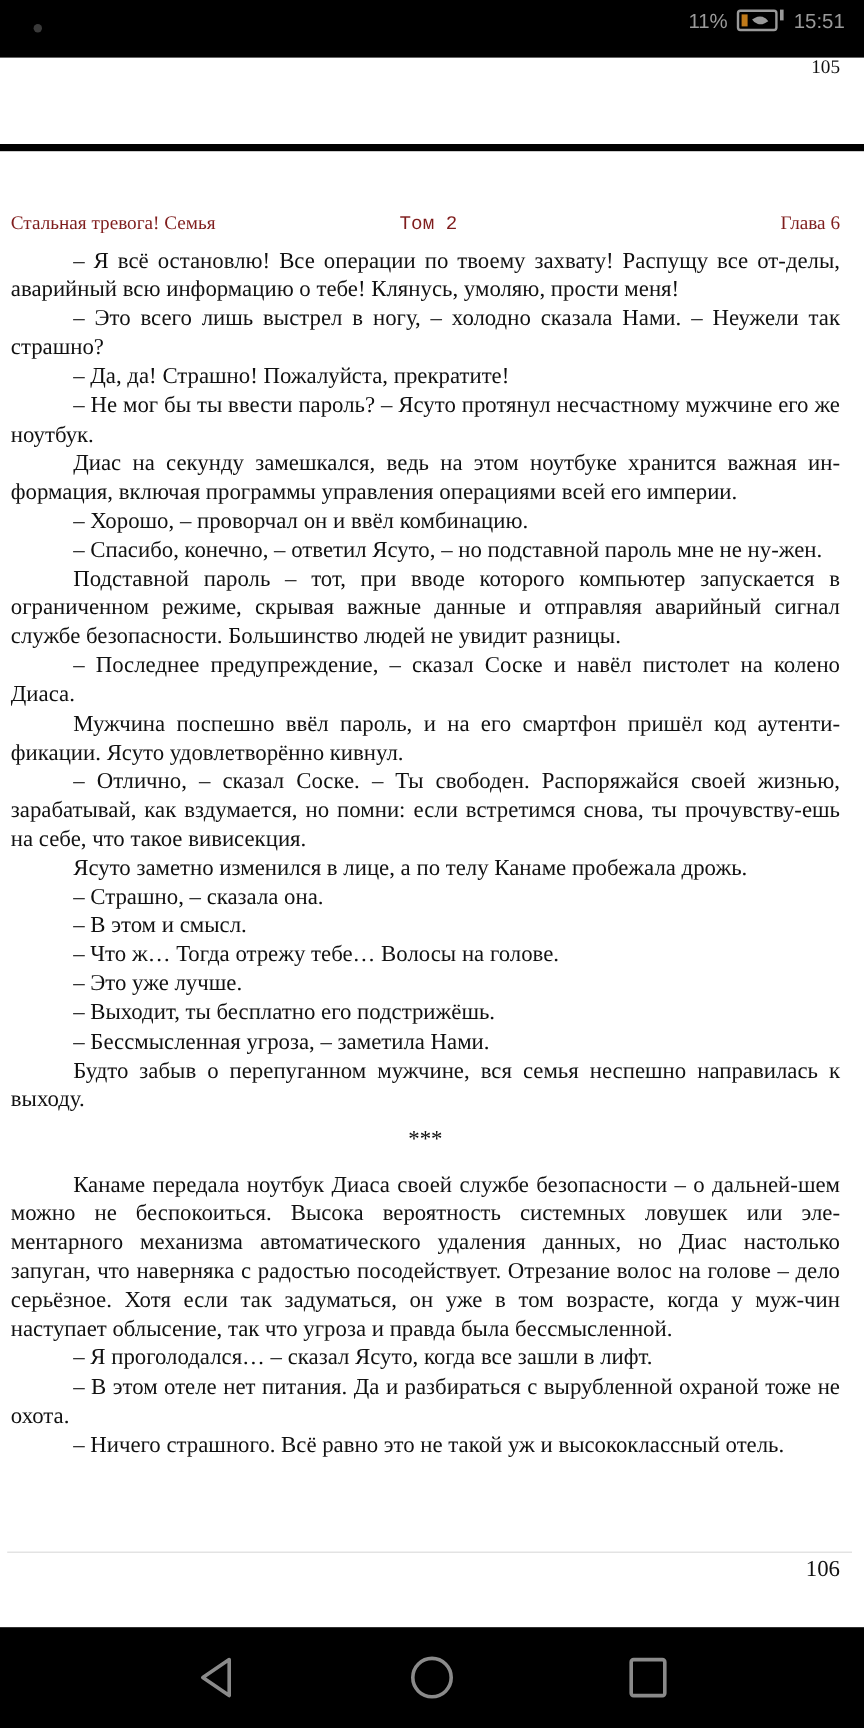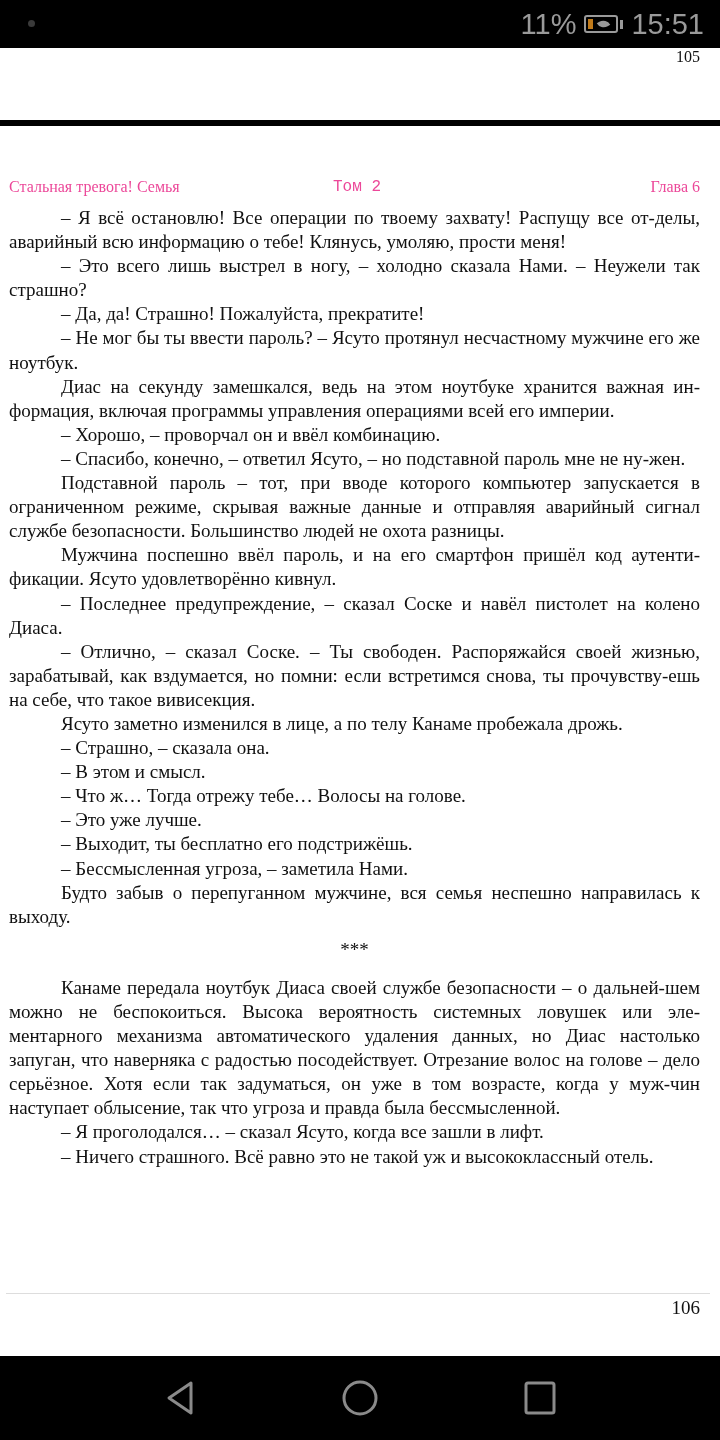--- a/index.html
+++ b/index.html
@@ -1,27 +1,27 @@
 <!DOCTYPE html>
 <html><head>
 <meta charset="utf-8">
 <style>
   html, body { margin:0; padding:0; }
   body { width:720px; height:1440px; background:#000; position:relative; overflow:hidden; font-family:"Liberation Serif", serif; }
   .statusbar { position:absolute; left:0; top:0; width:720px; height:48px; background:#000; }
   .status-dot { position:absolute; left:28px; top:20px; width:7px; height:7px; border-radius:50%; background:#3a3a3a; }
-  .status-right { position:absolute; right:16px; top:8px; height:32px; display:flex; align-items:center; gap:8px; color:#9a9a9a; font-family:"Liberation Sans", sans-serif; font-size:29px; }
+  .status-right { position:absolute; right:16px; top:8px; height:32px; display:flex; gap:8px; color:#9a9a9a; font-family:"Liberation Sans", sans-serif; font-size:17px; }
   .battery { position:relative; width:34px; height:18px; border:2px solid #9a9a9a; border-radius:3px; box-sizing:border-box; }
   .battery .fill { position:absolute; left:2px; top:2px; bottom:2px; width:5px; background:#c07a1a; }
   .battery .leaf { position:absolute; left:12px; top:3px; width:11px; height:8px; background:#9a9a9a; border-radius:0 8px 0 8px; transform:rotate(-30deg); }
   .battery-tip { width:3px; height:9px; background:#9a9a9a; margin-left:-6px; }
   .page { position:absolute; left:0; top:48px; width:720px; height:1320px; background:#fff; }
   .page-top-num { position:absolute; right:20px; top:0; font-size:16px; color:#111; }
   .page-break { position:absolute; left:0; top:72px; width:720px; height:6px; background:#000; }
-  .running-head { position:absolute; left:9px; right:20px; top:130px; font-size:16px; color:#ec4899; height:20px; }
+  .running-head { position:absolute; left:9px; right:20px; top:130px; font-size:16px; color:#7f1d1d; height:20px; }
   .running-head .left { position:absolute; left:0; }
   .running-head .center { position:absolute; left:324px;font-family:Liberation Mono, monospace; }
   .running-head .right { position:absolute; right:0; }
   .text { position:absolute; left:9px; width:691px; top:158px; font-size:19px; line-height:24.1px; color:#111; text-align:justify; }
   .text p { margin:0; text-indent:52px; }
   .text p.sep { text-align:center; text-indent:0; margin:9px 0 14px; }
   .page-bottom-line { position:absolute; left:6px; right:10px; top:1245px; height:1px; background:#ddd; }
   .page-bottom-num { position:absolute; right:20px; top:1249px; font-size:19px; color:#111; }
   .navbar { position:absolute; left:0; top:1356px; width:720px; height:84px; background:#000; }
   .nav-btn { position:absolute; top:22px; width:40px; height:40px; display:flex; align-items:center; justify-content:center; }
@@ -53,35 +53,36 @@
   </div>
 
   <div class="text">
     <p>– Я всё остановлю! Все операции по твоему захвату! Распущу все от-делы, аварийный всю информацию о тебе! Клянусь, умоляю, прости меня!</p>
     <p>– Это всего лишь выстрел в ногу, – холодно сказала Нами. – Неужели так страшно?</p>
     <p>– Да, да! Страшно! Пожалуйста, прекратите!</p>
     <p>– Не мог бы ты ввести пароль? – Ясуто протянул несчастному мужчине его же ноутбук.</p>
     <p>Диас на секунду замешкался, ведь на этом ноутбуке хранится важная ин-формация, включая программы управления операциями всей его империи.</p>
     <p>– Хорошо, – проворчал он и ввёл комбинацию.</p>
     <p>– Спасибо, конечно, – ответил Ясуто, – но подставной пароль мне не ну-жен.</p>
-    <p>Подставной пароль – тот, при вводе которого компьютер запускается в ограниченном режиме, скрывая важные данные и отправляя аварийный сигнал службе безопасности. Большинство людей не охота разницы.</p>
+    <p>Подставной пароль – тот, при вводе которого компьютер запускается в ограниченном режиме, скрывая важные данные и отправляя аварийный сигнал службе безопасности. Большинство людей не увидит разницы.</p>
+    <p>– Последнее предупреждение, – сказал Соске и навёл пистолет на колено Диаса.</p>
     <p>Мужчина поспешно ввёл пароль, и на его смартфон пришёл код аутенти-фикации. Ясуто удовлетворённо кивнул.</p>
-    <p>– Последнее предупреждение, – сказал Соске и навёл пистолет на колено Диаса.</p>
     <p>– Отлично, – сказал Соске. – Ты свободен. Распоряжайся своей жизнью, зарабатывай, как вздумается, но помни: если встретимся снова, ты прочувству-ешь на себе, что такое вивисекция.</p>
     <p>Ясуто заметно изменился в лице, а по телу Канаме пробежала дрожь.</p>
     <p>– Страшно, – сказала она.</p>
     <p>– В этом и смысл.</p>
     <p>– Что ж… Тогда отрежу тебе… Волосы на голове.</p>
     <p>– Это уже лучше.</p>
     <p>– Выходит, ты бесплатно его подстрижёшь.</p>
     <p>– Бессмысленная угроза, – заметила Нами.</p>
     <p>Будто забыв о перепуганном мужчине, вся семья неспешно направилась к выходу.</p>
     <p class="sep">***</p>
     <p>Канаме передала ноутбук Диаса своей службе безопасности – о дальней-шем можно не беспокоиться. Высока вероятность системных ловушек или эле-ментарного механизма автоматического удаления данных, но Диас настолько запуган, что наверняка с радостью посодействует. Отрезание волос на голове – дело серьёзное. Хотя если так задуматься, он уже в том возрасте, когда у муж-чин наступает облысение, так что угроза и правда была бессмысленной.</p>
     <p>– Я проголодался… – сказал Ясуто, когда все зашли в лифт.</p>
+    <p>– В этом отеле нет питания. Да и разбираться с вырубленной охраной тоже не охота.</p>
     <p>– Ничего страшного. Всё равно это не такой уж и высококлассный отель.</p>
   </div>
 
   <div class="page-bottom-line"></div>
   <div class="page-bottom-num">106</div>
 </div>
 
 <div class="navbar">
   <div class="nav-btn" style="left:160px;">
     <svg width="34" height="36" viewBox="0 0 34 36">

